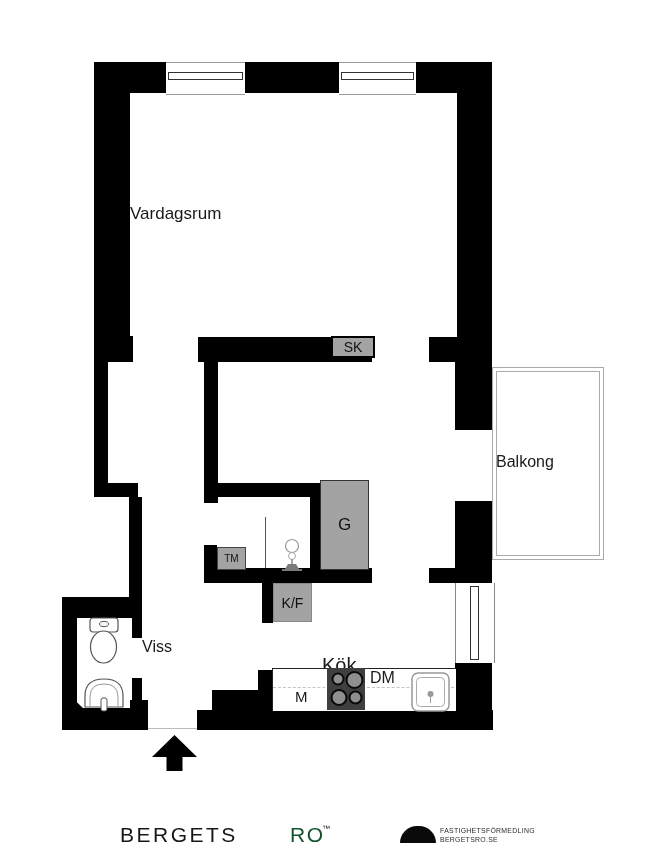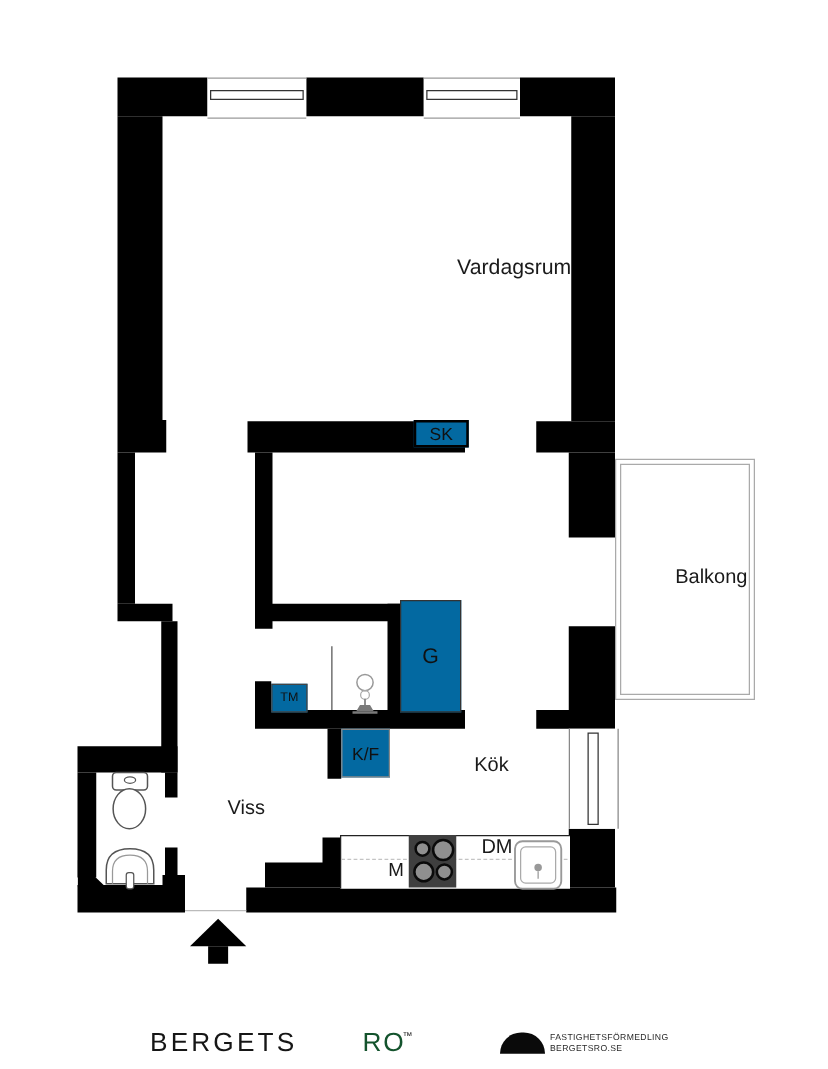--- a/index.html
+++ b/index.html
@@ -1,20 +1,20 @@
 <!DOCTYPE html>
 <html><head>
 <meta charset="utf-8">
 <style>
   html,body{margin:0;padding:0;background:#fff;}
   #page{position:relative;width:662px;height:855px;background:#ffffff;overflow:hidden;
         font-family:"Liberation Sans",sans-serif;}
   .wall{position:absolute;background:#000;}
-  .lbl{position:absolute;color:#1a1a1a;text-align:right;}
-  .box{position:absolute;background:#0369a1;display:flex;align-items:center;justify-content:center;color:#111;}
+  .lbl{position:absolute;color:#1a1a1a;text-align:left;}
+  .box{position:absolute;background:#a3a3a3;display:flex;align-items:center;justify-content:center;color:#111;}
   .thin{position:absolute;background:#555;}
   svg{position:absolute;overflow:visible;}
 </style>
 </head>
 <body>
 
 <div id="page">
 
   <div class="wall" style="left:94px;top:62px;width:72px;height:31px;"></div>
   <div class="wall" style="left:245px;top:62px;width:94px;height:31px;"></div>
@@ -63,21 +63,21 @@
     <div style="position:absolute;top:3px;bottom:3px;left:14px;width:7px;border:1px solid #333;"></div>
   </div>
 
   <div style="position:absolute;left:492px;top:367px;width:110px;height:191px;border:1px solid #aaa;">
     <div style="position:absolute;left:3px;top:3px;right:3px;bottom:3px;border:1px solid #aaa;"></div>
   </div>
   <span class="lbl" style="left:496px;top:453px;width:102px;font-size:16px;">Balkong</span>
 
   <span class="lbl" style="left:130px;top:204px;width:327px;font-size:17px;">Vardagsrum</span>
   <span class="lbl" style="left:142px;top:638px;width:70px;font-size:16px;">Viss</span>
-  <span class="lbl" style="left:322px;top:604px;width:85px;font-size:16px;">Kök</span>
+  <span class="lbl" style="left:322px;top:654px;width:85px;font-size:20px;">Kök</span>
 
   <div class="box" style="left:331px;top:336px;width:40px;height:18px;border:2px solid #000;font-size:14px;">
     <span>SK</span>
   </div>
   <div class="box" style="left:320px;top:480px;width:47px;height:88px;border:1px solid #333;align-items:flex-start;">
     <span style="margin-top:34px;font-size:17px;">G</span>
   </div>
   <div class="box" style="left:217px;top:547px;width:27px;height:21px;border:1px solid #444;font-size:10px;">
     <span>TM</span>
   </div>

